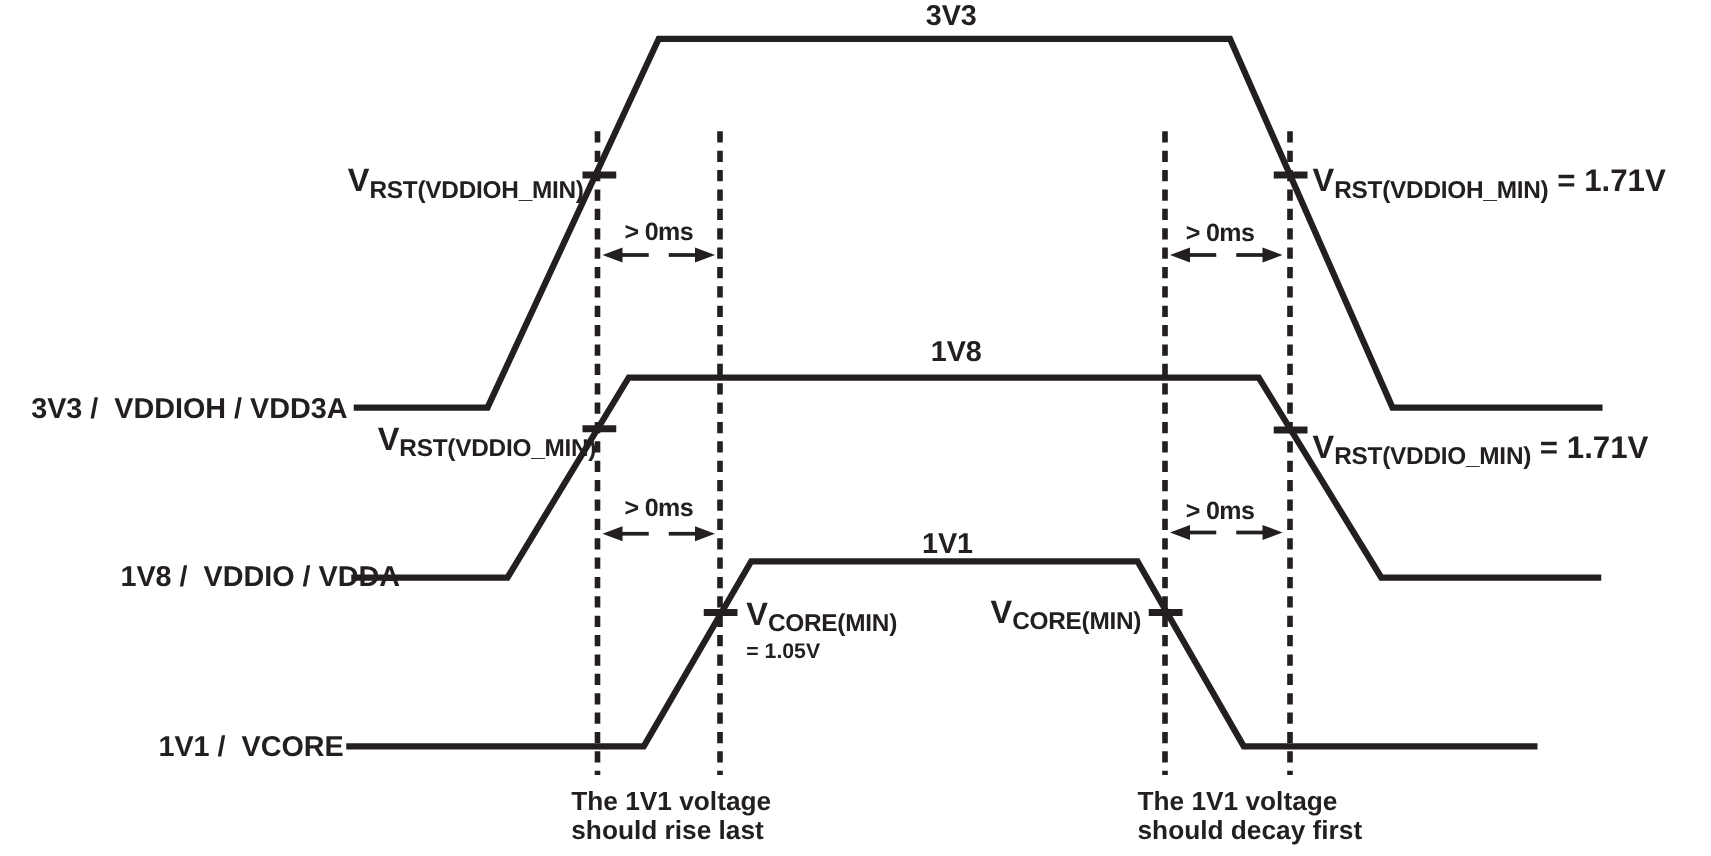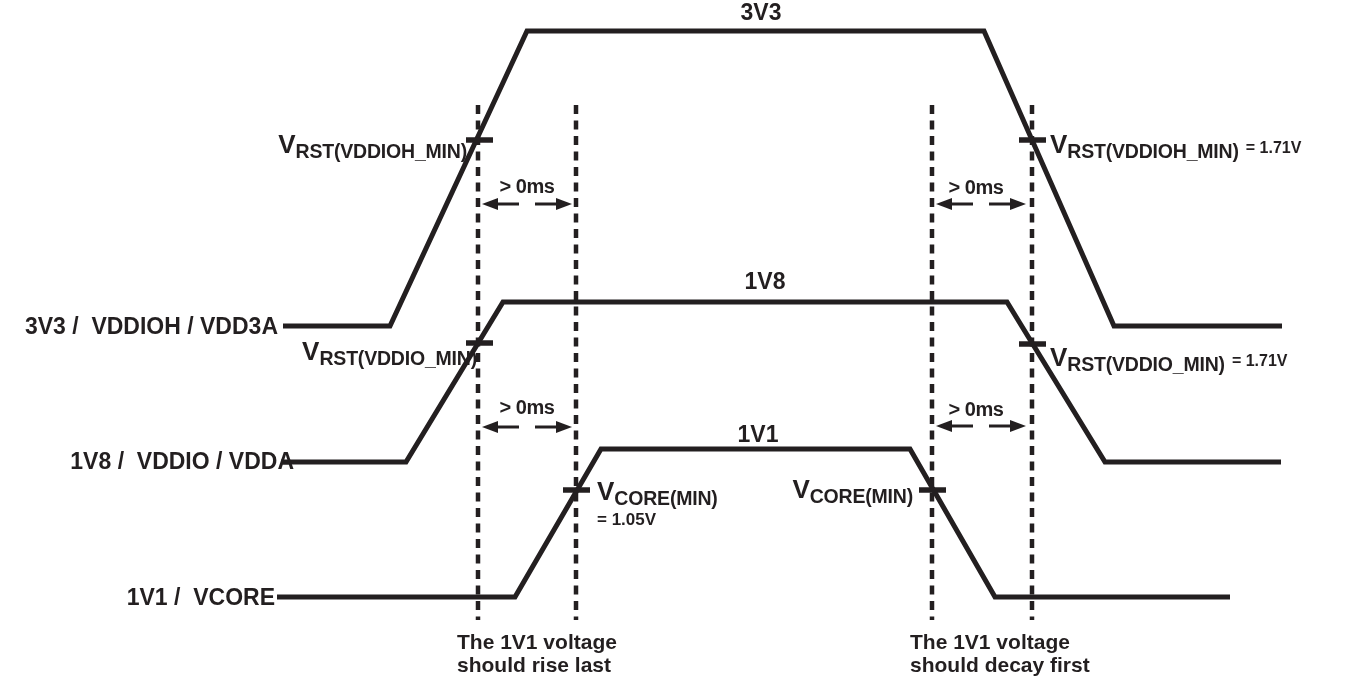--- a/index.html
+++ b/index.html
@@ -11,21 +11,21 @@
     font-weight:bold;
     color:#231f20;
     overflow:hidden;
   }
   #wave-svg{position:absolute;left:0;top:0;}
   .lbl{position:absolute;white-space:nowrap;}
   .level-lbl{font-size:23px;line-height:23px;transform:translateX(-50%);}
   .rail-lbl{font-size:23px;line-height:25px;white-space:pre;text-align:right;margin-left:16px;}
   .vlabel{font-size:26px;line-height:27px;}
   .vlabel .vsub{font-size:19.5px;position:relative;top:5px;letter-spacing:-0.2px;}
-  .vlabel .veq{font-size:16px;margin-left:7px;}
+  .vlabel .veq{font-size:25px;margin-left:7px;}
   .vlabel.right-align{text-align:right;}
   .vcore-val{font-size:17px;line-height:26px;}
   .timing-lbl{font-size:20px;line-height:20px;transform:translateX(-50%);letter-spacing:-0.5px;}
   .note{font-size:21px;line-height:23px;}
 </style>
 </head>
 <body>
 
 <div id="canvas">
 
@@ -78,21 +78,21 @@
         <polygon points="1026,426 1010,420 1010,432" fill="#231f20" stroke="none"></polygon>
       </g>
     </g>
   </svg>
 
   <div class="lbl level-lbl" style="left:761px;top:1px;">3V3</div>
   <div class="lbl level-lbl" style="left:765px;top:270px;">1V8</div>
   <div class="lbl level-lbl" style="left:758px;top:423px;">1V1</div>
 
   <div class="lbl rail-lbl" style="right:1091px;top:314px;">3V3 /  VDDIOH / VDD3A</div>
-  <div class="lbl rail-lbl" style="right:1075px;top:449px;text-align:right;">1V8 /  VDDIO / VDDA</div>
+  <div class="lbl rail-lbl" style="right:1049px;top:449px;text-align:right;">1V8 /  VDDIO / VDDA</div>
   <div class="lbl rail-lbl" style="right:1094px;top:585px;">1V1 /  VCORE</div>
 
   <div class="lbl vlabel right-align" style="right:902px;top:131px;">
     <span>V</span><span class="vsub">RST(VDDIOH_MIN)</span>
   </div>
 
   <div class="lbl vlabel" style="left:1050px;top:131px;">
     <span>V</span><span class="vsub">RST(VDDIOH_MIN)</span><span class="veq">= 1.71V</span>
   </div>
 

